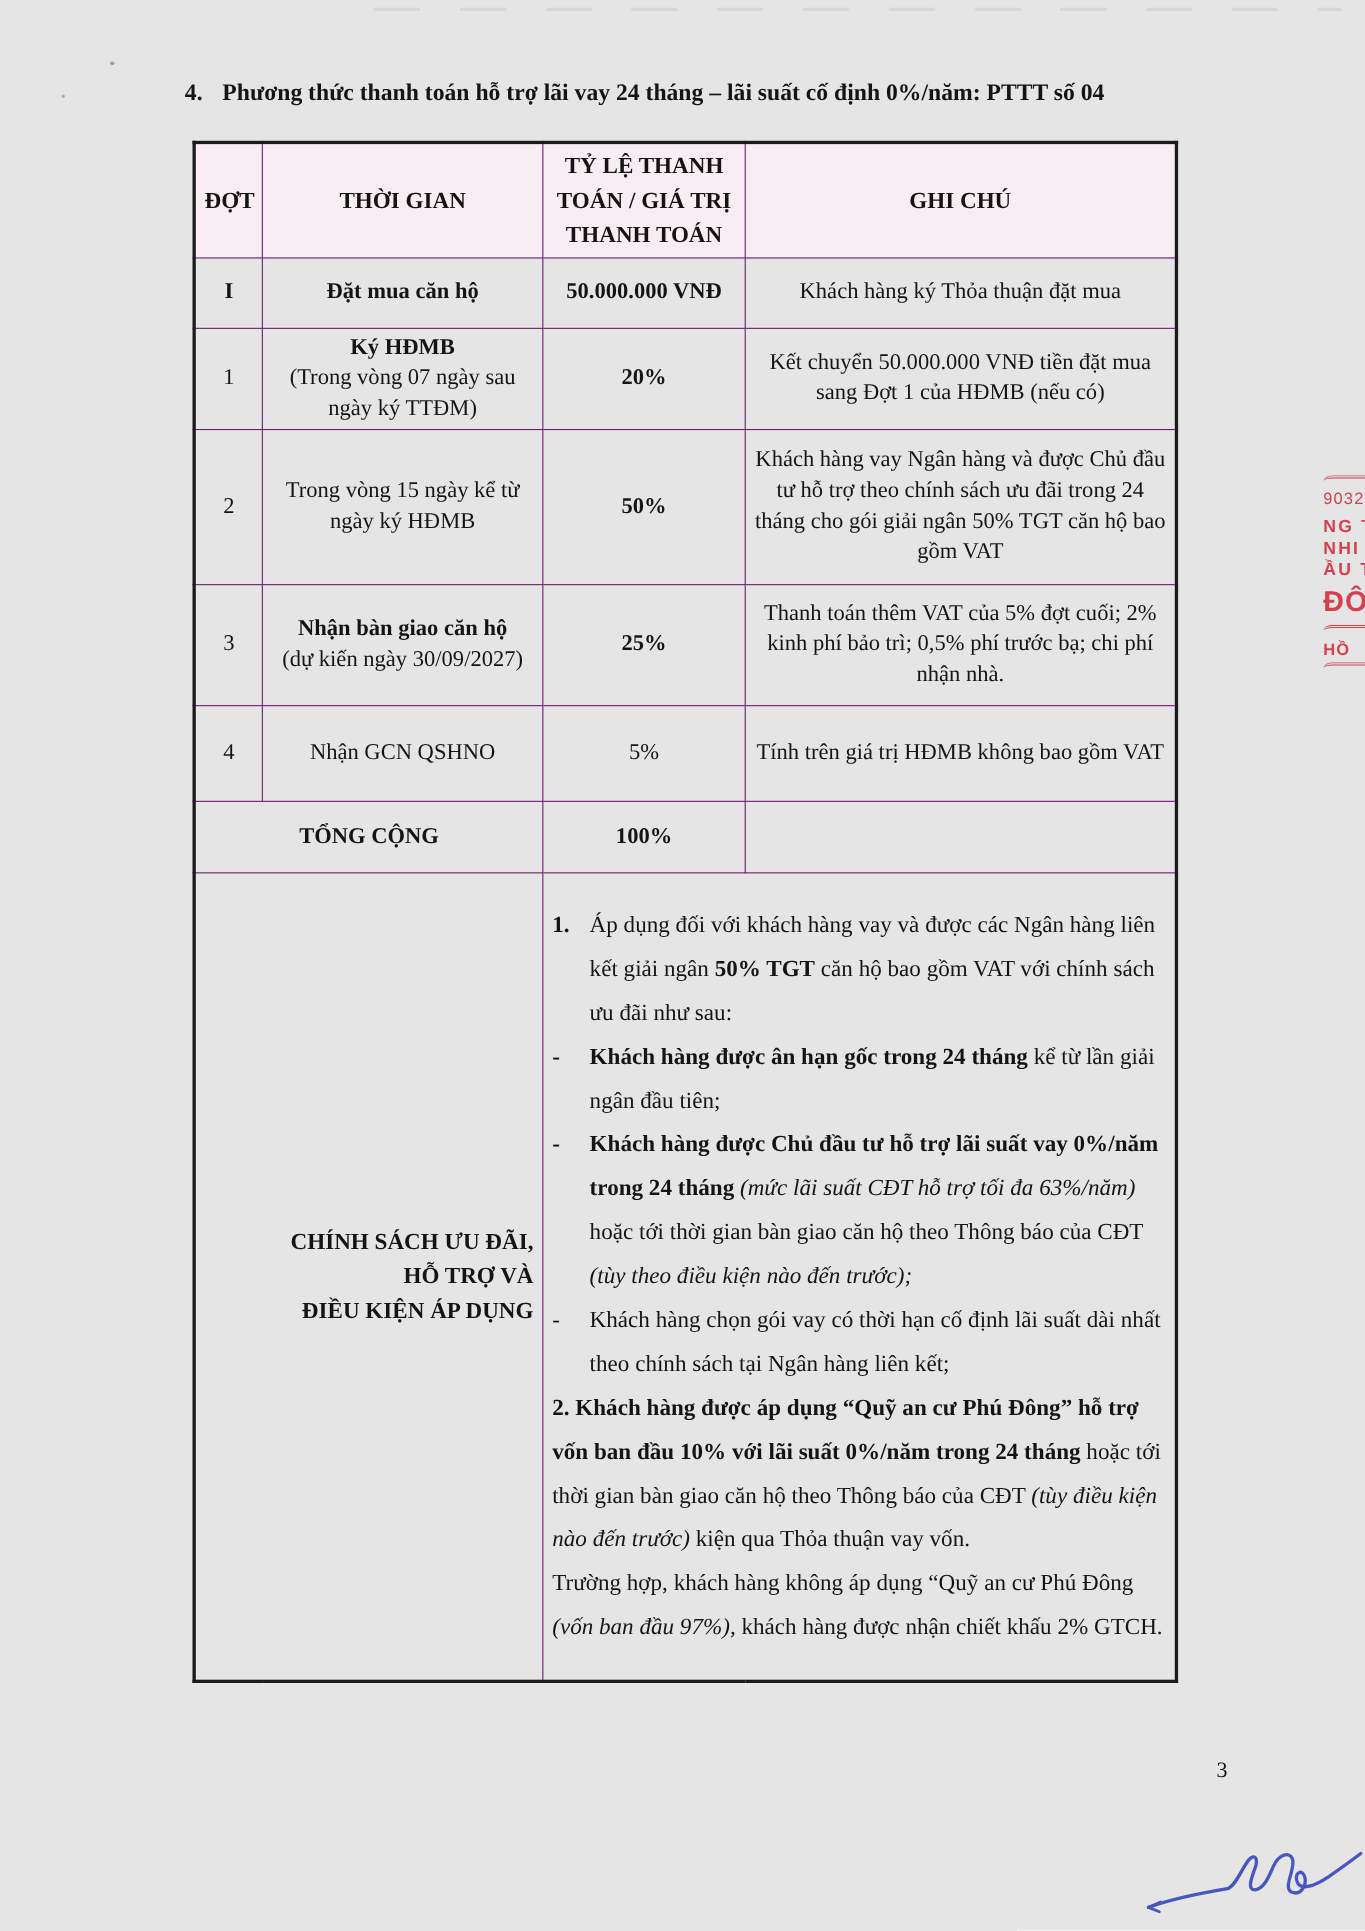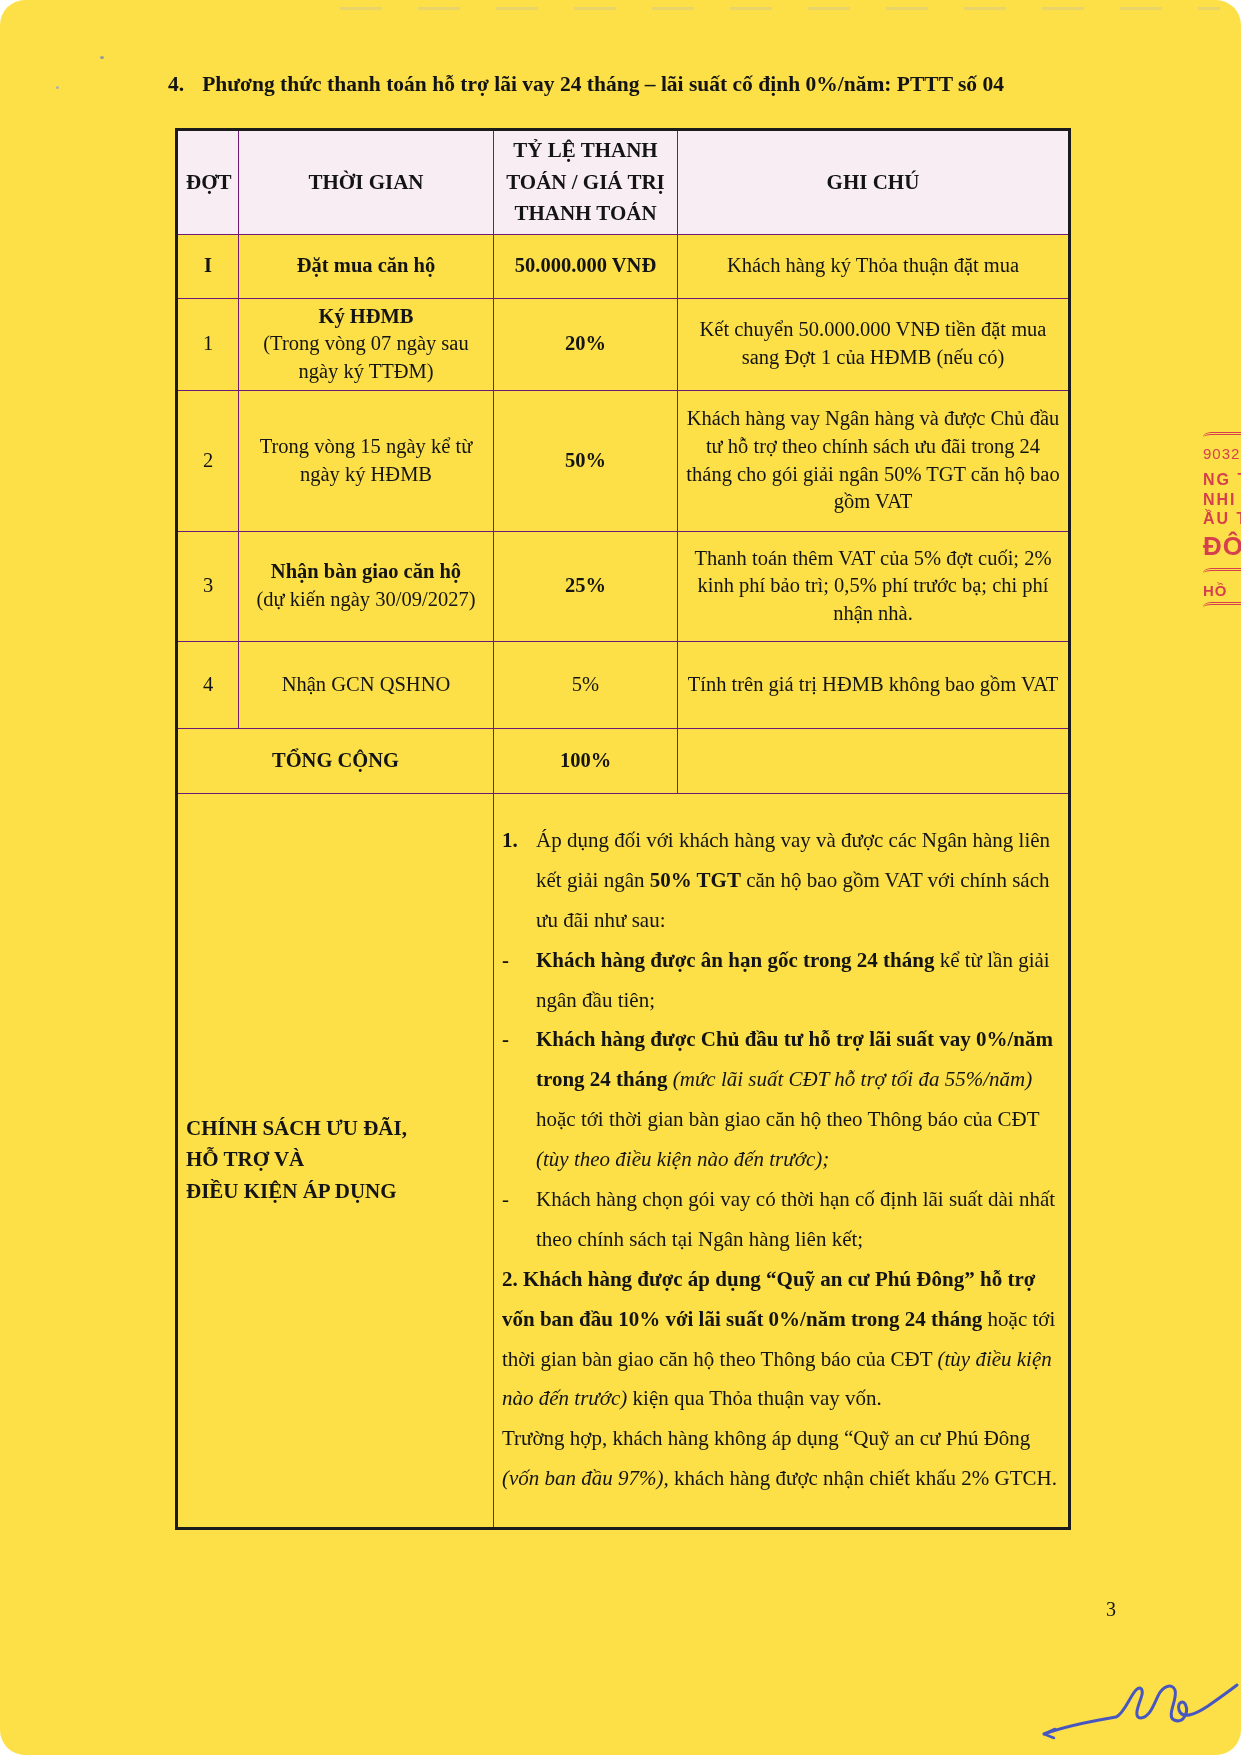--- a/index.html
+++ b/index.html
@@ -1,20 +1,19 @@
 <!DOCTYPE html>
 <html><head>
 <meta charset="utf-8">
 <style>
   html,body{margin:0;padding:0;background:#ffffff;}
   .page{
-    position:relative;width:1241px;height:1755px;margin:0 auto;background:#fde047;
+    position:relative;width:1241px;height:1755px;margin:0 auto;background:#e5e5e5;
     overflow:hidden;color:#141414;
     font-family:"Liberation Serif","DejaVu Serif",serif;
-    border-radius:25px;
   }
   .scan-top{position:absolute;top:7px;left:340px;width:880px;height:3px;
     background:repeating-linear-gradient(90deg,#b9b9b9 0 42px,transparent 42px 78px);opacity:.3;}
   .speck1{position:absolute;left:100px;top:56px;width:4px;height:3px;background:#9a9a9a;border-radius:50%;}
   .speck2{position:absolute;left:56px;top:86px;width:3px;height:3px;background:#b0b0b0;border-radius:50%;}
 
   .title{position:absolute;left:168px;top:72px;font-size:21.5px;font-weight:bold;white-space:nowrap;}
   .title .num{margin-right:18px;}
 
   table.sched{
@@ -32,21 +31,21 @@
   .h-rI{height:55px;}
   .h-rII{height:44px;}
   .h-r1{height:78px;}
   .h-r2{height:132px;}
   .h-r3{height:101px;}
   .h-r4{height:78px;}
   .h-tot{height:56px;}
   .h-big{height:725px;}
 
   td.policy-title{
-    text-align:left;font-weight:bold;font-size:21px;line-height:1.5;vertical-align:middle;
+    text-align:right;font-weight:bold;font-size:21px;line-height:1.5;vertical-align:middle;
   }
   td.policy-cell{vertical-align:top;padding:10px 16px 8px 14px;}
   .policy-content{font-size:21px;line-height:1.9;text-align:left;}
   .para{position:relative;}
   .para.indent{padding-left:34px;}
   .para .marker{position:absolute;left:0;top:0;}
   .b{font-weight:bold;}
   .i{font-style:italic;}
 
   .page-num{position:absolute;left:1106px;top:1598px;font-size:20px;}
@@ -135,21 +134,21 @@
       <tr>
         <td class="policy-title h-big" colspan="2">
           <span>CHÍNH SÁCH ƯU ĐÃI,</span><br>
           <span>HỖ TRỢ VÀ</span><br>
           <span>ĐIỀU KIỆN ÁP DỤNG</span>
         </td>
         <td class="policy-cell" colspan="2">
           <div class="policy-content">
               <div class="para indent"><span class="marker b">1.</span><span>Áp dụng đối với khách hàng vay và được các Ngân hàng liên kết giải ngân </span><span class="b">50% TGT</span><span> căn hộ bao gồm VAT với chính sách ưu đãi như sau:</span></div>
               <div class="para indent"><span class="marker b">-</span><span class="b">Khách hàng được ân hạn gốc trong 24 tháng</span><span> kể từ lần giải ngân đầu tiên;</span></div>
-              <div class="para indent"><span class="marker b">-</span><span class="b">Khách hàng được Chủ đầu tư hỗ trợ lãi suất vay 0%/năm trong 24 tháng </span><span class="i">(mức lãi suất CĐT hỗ trợ tối đa 55%/năm)</span><span> hoặc tới thời gian bàn giao căn hộ theo Thông báo của CĐT </span><span class="i">(tùy theo điều kiện nào đến trước);</span></div>
+              <div class="para indent"><span class="marker b">-</span><span class="b">Khách hàng được Chủ đầu tư hỗ trợ lãi suất vay 0%/năm trong 24 tháng </span><span class="i">(mức lãi suất CĐT hỗ trợ tối đa 63%/năm)</span><span> hoặc tới thời gian bàn giao căn hộ theo Thông báo của CĐT </span><span class="i">(tùy theo điều kiện nào đến trước);</span></div>
               <div class="para indent"><span class="marker ">-</span><span>Khách hàng chọn gói vay có thời hạn cố định lãi suất dài nhất theo chính sách tại Ngân hàng liên kết;</span></div>
               <div class="para"><span class="b">2. Khách hàng được áp dụng “Quỹ an cư Phú Đông” hỗ trợ vốn ban đầu 10% với lãi suất 0%/năm trong 24 tháng</span><span> hoặc tới thời gian bàn giao căn hộ theo Thông báo của CĐT </span><span class="i">(tùy điều kiện nào đến trước)</span><span> kiện qua Thỏa thuận vay vốn.</span></div>
               <div class="para"><span>Trường hợp, khách hàng không áp dụng “Quỹ an cư Phú Đông </span><span class="i">(vốn ban đầu 97%),</span><span> khách hàng được nhận chiết khấu 2% GTCH.</span></div>
             </div>
         </td>
       </tr>
     </tbody>
   </table>
 
   <div class="stamp">

